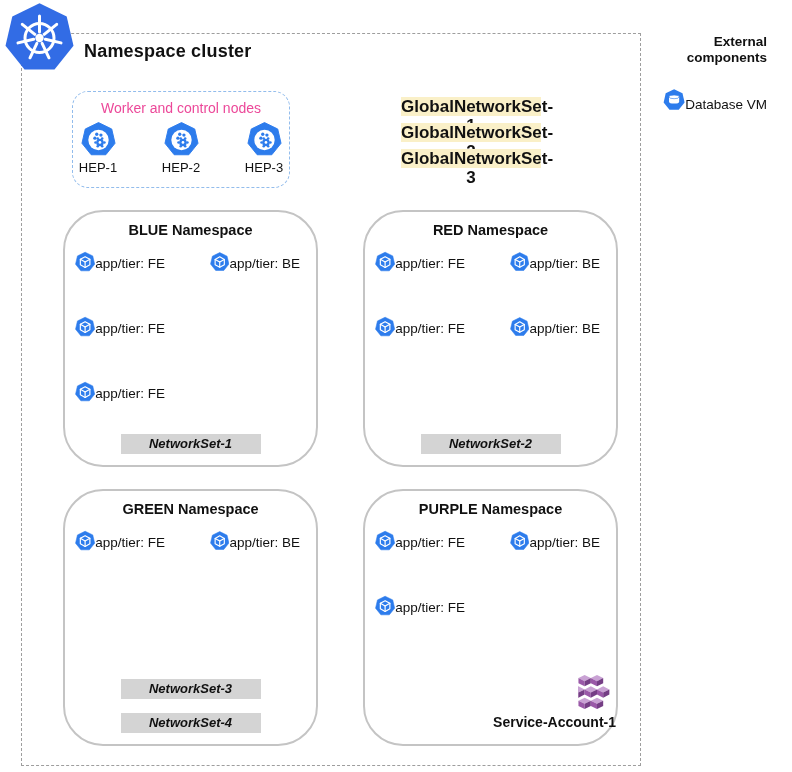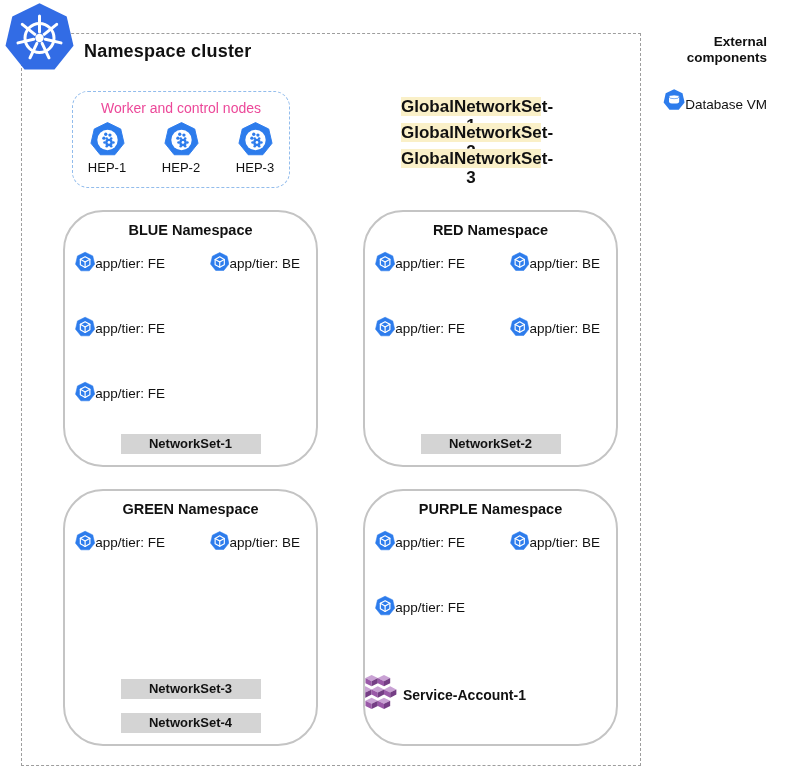--- a/index.html
+++ b/index.html
@@ -16,21 +16,21 @@
     position:absolute;left:84px;top:41px;font-size:18px;font-weight:bold;letter-spacing:.2px;
   }
   .k8s-logo{position:absolute;left:3px;top:2px;width:73px;height:72px;}
 
   
   .worker-box{
     position:absolute;left:72px;top:91px;width:218px;height:97px;box-sizing:border-box;
     border:1.5px dashed #92bcec;border-radius:16px;background:#fff;
   }
   .worker-title{margin-top:8px;text-align:center;font-size:14px;color:#ec4899;}
-  .node-row{display:flex;justify-content:center;gap:24px;margin-top:6px;}
+  .node-row{display:flex;justify-content:space-between;gap:24px;margin-top:6px;}
   .node-fig{display:flex;flex-direction:column;align-items:center;width:50px;}
   .node-fig svg{width:35px;height:35px;}
   .node-label{font-size:13px;margin-top:3px;}
 
   
   .gns-badge{
     position:absolute;left:401px;width:140px;height:19px;line-height:19px;
     background:#faf0c8;text-align:center;font-size:17px;font-weight:bold;
   }
 
@@ -40,23 +40,23 @@
     border:2px solid #c4c4c4;border-radius:40px;background:#fff;
   }
   .ns-title{position:absolute;left:0;right:0;top:10px;text-align:center;font-size:14.5px;font-weight:bold;}
   .pod-fig{position:absolute;width:90px;display:flex;align-items:center;}
   .pod-fig svg{width:36px;height:36px;}
   .pod-label{font-size:13.5px;margin-top:3px;white-space:nowrap;}
   .col1{left:10px;} .col2{left:145px;}
   .row1{top:32px;} .row2{top:97px;} .row3{top:162px;}
   .ns-badge{
     position:absolute;left:50%;transform:translateX(-50%);width:140px;height:20px;line-height:20px;
-    background:#d4d4d4;text-align:center;font-size:13px;font-weight:bold;white-space:nowrap;
-  }
-  .sa-fig{position:absolute;left:0;right:0;top:184px;display:flex;flex-direction:row;align-items:center;}
+    background:#d4d4d4;text-align:center;font-size:13px;font-weight:bold;white-space:nowrap;font-style:italic;
+  }
+  .sa-fig{position:absolute;left:0;right:0;top:184px;display:flex;flex-direction:column;align-items:flex-end;}
   .sa-fig svg{width:38px;height:34px;}
   .sa-label{font-size:14px;font-weight:bold;margin-top:5px;}
 
   
   .ext-title{
     position:absolute;left:663px;top:34px;width:104px;text-align:right;
     font-size:13.5px;font-weight:bold;line-height:1.2;
   }
   .ext-item{position:absolute;left:663px;top:77px;width:104px;display:flex;flex-direction:row;align-items:center;}
   .ext-item svg{width:47px;height:46px;}

